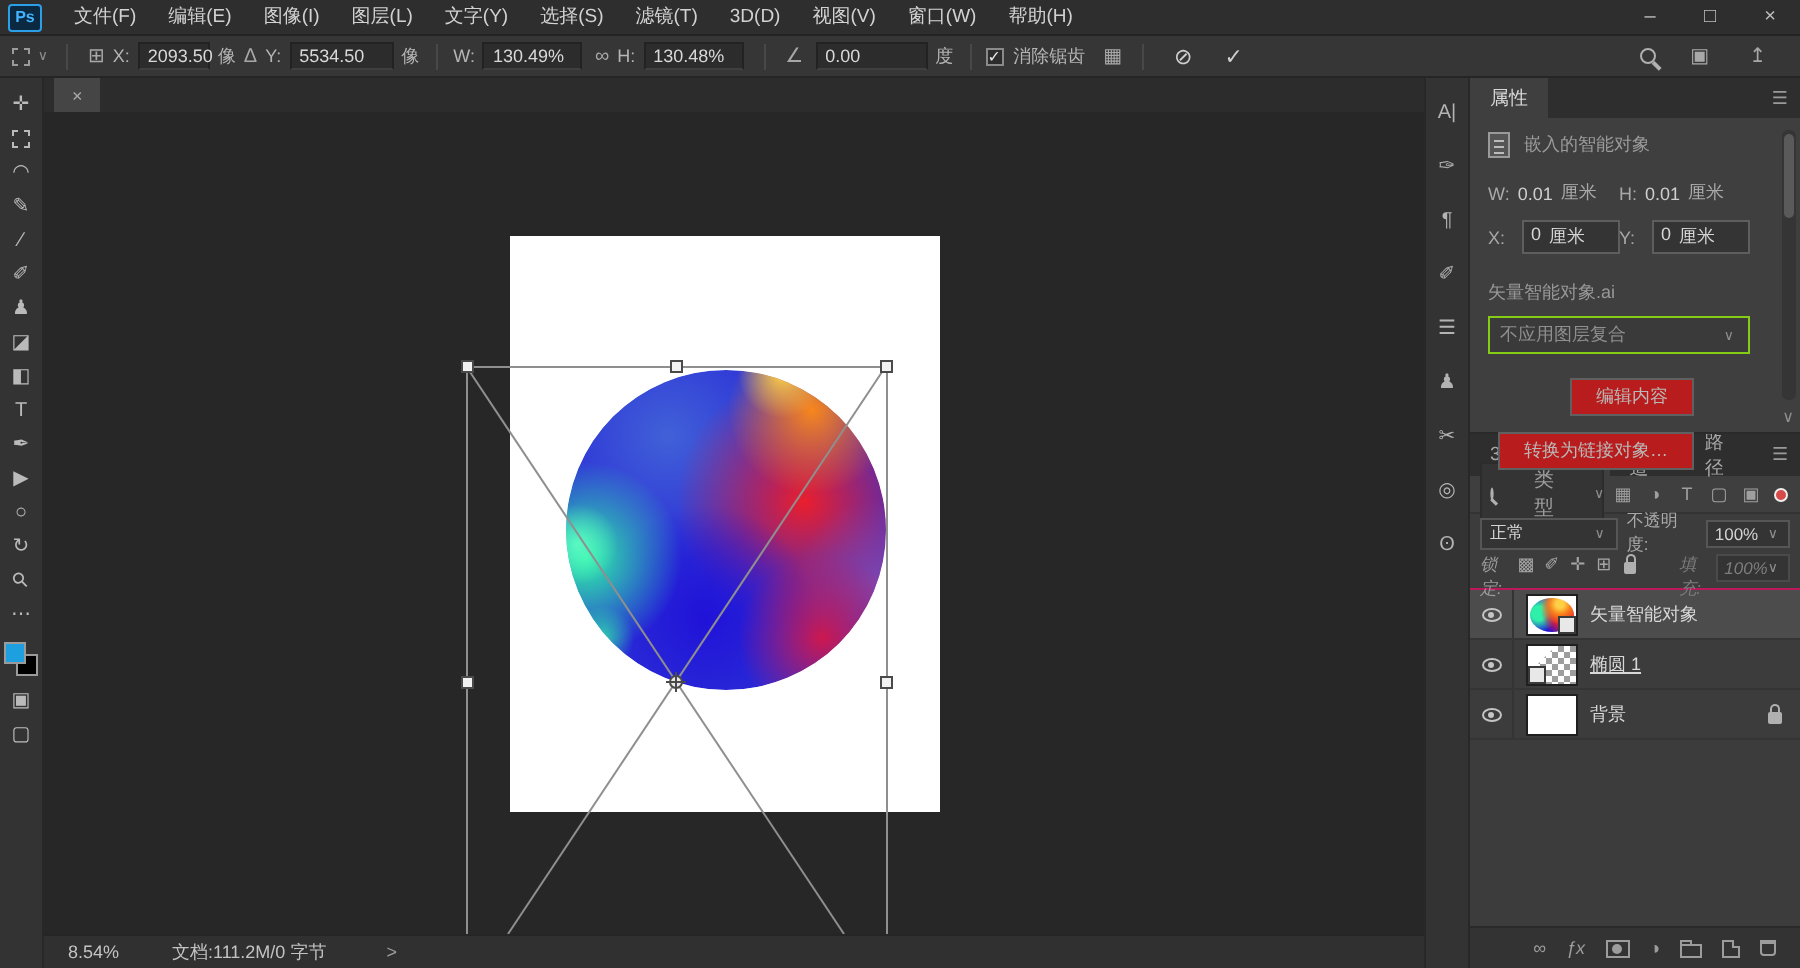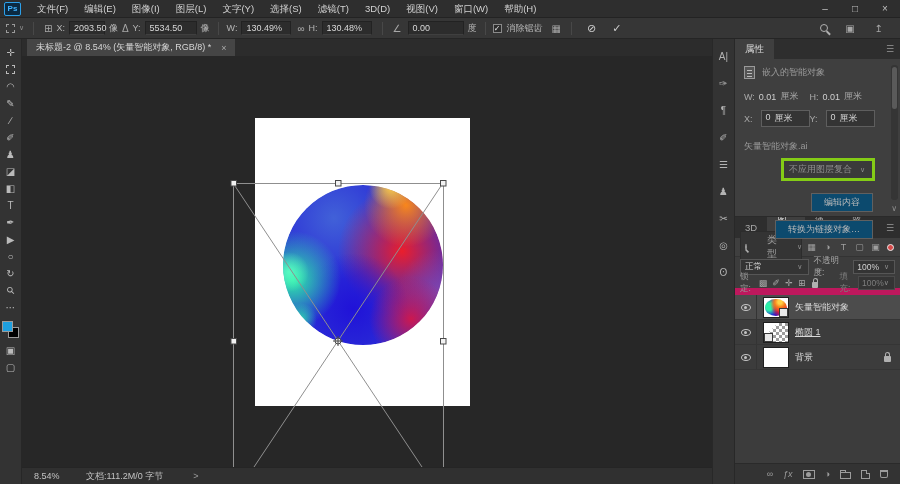--- a/index.html
+++ b/index.html
@@ -59,38 +59,38 @@
   .prop-body{height:158px;background:#3f3f3f;border-bottom:1px solid #2a2a2a;position:relative;padding:7px 25px 0 9px;font-size:9px;}
   .so-row{display:flex;align-items:center;gap:7px;color:#9b9b9b;}
   .page-icon{width:11px;height:13px;border:1px solid #9a9a9a;background:#555;position:relative;}
   .page-icon::after{content:'';position:absolute;left:2px;top:3px;width:5px;height:1px;background:#bbb;box-shadow:0 3px 0 #bbb,0 6px 0 #bbb;}
   .dim-row{margin-top:11px;display:flex;color:#a9a9a9;}
   .dim-cell{width:50%;display:flex;gap:4px;align-items:center;}
   .dim-val{color:#cfcfcf;}
   .xy-row{margin-top:7px;display:flex;color:#a9a9a9;}
   .prop-input{background:#343434;border:1px solid #5e5e5e;padding:1px 4px;width:54px;margin-left:4px;color:#d5d5d5;display:flex;gap:4px;}
   .src-label{margin-top:13px;color:#989898;}
-  .prop-select{margin-top:5px;border:3px solid #84cc16;background:#3a3a3a;color:#8f8f8f;padding:2px 5px;display:flex;align-items:center;margin-left:37px;}
+  .prop-select{margin-top:5px;border:1px solid #84cc16;background:#3a3a3a;color:#8f8f8f;padding:2px 5px;display:flex;align-items:center;}
   .prop-select .caret{margin-left:auto;}
-  .prop-btn{display:block;border:1px solid #606060;background:#0c4a6e;color:#b9b9b9;padding:2px 12px;font-size:9px;margin:8px 2px 0 auto;text-align:right;}
+  .prop-btn{display:block;border:1px solid #606060;background:#b91c1c;color:#b9b9b9;padding:2px 12px;font-size:9px;margin:8px 28px 0 auto;text-align:right;}
   .prop-scroll{position:absolute;right:2px;top:6px;bottom:16px;width:7px;background:#353535;border-radius:3px;}
   .prop-scroll-thumb{position:absolute;top:2px;left:1px;width:5px;height:42px;background:#5a5a5a;border-radius:3px;}
   .scroll-arrow{position:absolute;right:3px;bottom:3px;color:#8e8e8e;font-size:8px;}
   
   .layers-tabs{height:21px;background:#2e2e2e;display:flex;align-items:stretch;}
   .filter-row{height:19px;background:#3f3f3f;display:flex;align-items:center;padding:0 5px;gap:3px;border-bottom:1px solid #333;}
   .filter-field{display:flex;align-items:center;gap:20px;background:#343434;border:1px solid #2c2c2c;padding:1px 4px;width:62px;color:#9c9c9c;}
   .filter-icon{width:13px;text-align:center;color:#9f9f9f;font-size:9px;}
   .pin-dot{width:7px;height:7px;border-radius:50%;background:#d64a4a;border:1px solid #eee;margin-left:2px;}
   .blend-row{height:20px;display:flex;align-items:center;padding:0 5px;gap:4px;background:#3c3c3c;font-size:8.5px;color:#a9a9a9;}
   .blend-select{display:flex;align-items:center;background:#343434;border:1px solid #565656;padding:1px 4px;width:70px;color:#d2d2d2;}
   .blend-select .caret{margin-left:auto;}
   .mini-field{display:flex;align-items:center;background:#343434;border:1px solid #565656;padding:1px 3px;width:42px;color:#d2d2d2;}
   .mini-field.disabled{color:#7d7d7d;border-color:#4a4a4a;}
-  .lock-row{height:18px;display:flex;align-items:center;padding:0 5px;gap:4px;background:#3c3c3c;font-size:8.5px;color:#9b9b9b;border-bottom:7px solid #be185d;}
+  .lock-row{height:18px;display:flex;align-items:flex-start;padding:0 5px;gap:4px;background:#3c3c3c;font-size:8.5px;color:#9b9b9b;border-bottom:1px solid #be185d;font-style:italic;}
   .lock-ic{width:12px;text-align:center;color:#a5a5a5;font-size:9px;}
   .lock-shape{width:7px;height:6px;background:#b0b0b0;border-radius:1px;position:relative;margin:4px 2px 0 2px;}
   .lock-shape::before{content:'';position:absolute;top:-4px;left:1px;width:3px;height:4px;border:1px solid #b0b0b0;border-bottom:none;border-radius:3px 3px 0 0;}
   .layers-list{background:#3c3c3c;}
   .layer-row{height:25px;display:flex;align-items:center;border-bottom:1px solid #353535;}
   .layer-row.selected{background:#4c4c4c;}
   .eye-cell{width:22px;height:100%;display:flex;align-items:center;justify-content:center;border-right:1px solid #343434;}
   .eye-icon{width:10px;height:7px;border:1px solid #c4c4c4;border-radius:50%;position:relative;}
   .eye-icon::after{content:'';position:absolute;width:3px;height:3px;background:#c4c4c4;border-radius:50%;top:1px;left:2.5px;}
   .thumb{width:24px;height:19px;margin:0 7px;background:#fff;position:relative;outline:1px solid #1f1f1f;}
@@ -179,21 +179,20 @@
   <span class="commit">✓</span>
   <div class="opt-right">
     <span class="mag"></span>
     <span class="opt-icon">▣</span>
     <span class="opt-icon">↥</span>
   </div>
 </div>
 
 <div class="tabbar">
   <div class="doc-tab">
-    <span>未标题-2 @ 8.54% (矢量智能对象, RGB/8) *</span>
     <span class="tab-close">×</span>
   </div>
 </div>
 
 <div class="toolbar">
   <span class="tool">✛</span>
   <span class="tool">
       <span class="dashed-box"></span>
     </span>
   <span class="tool">◠</span>

